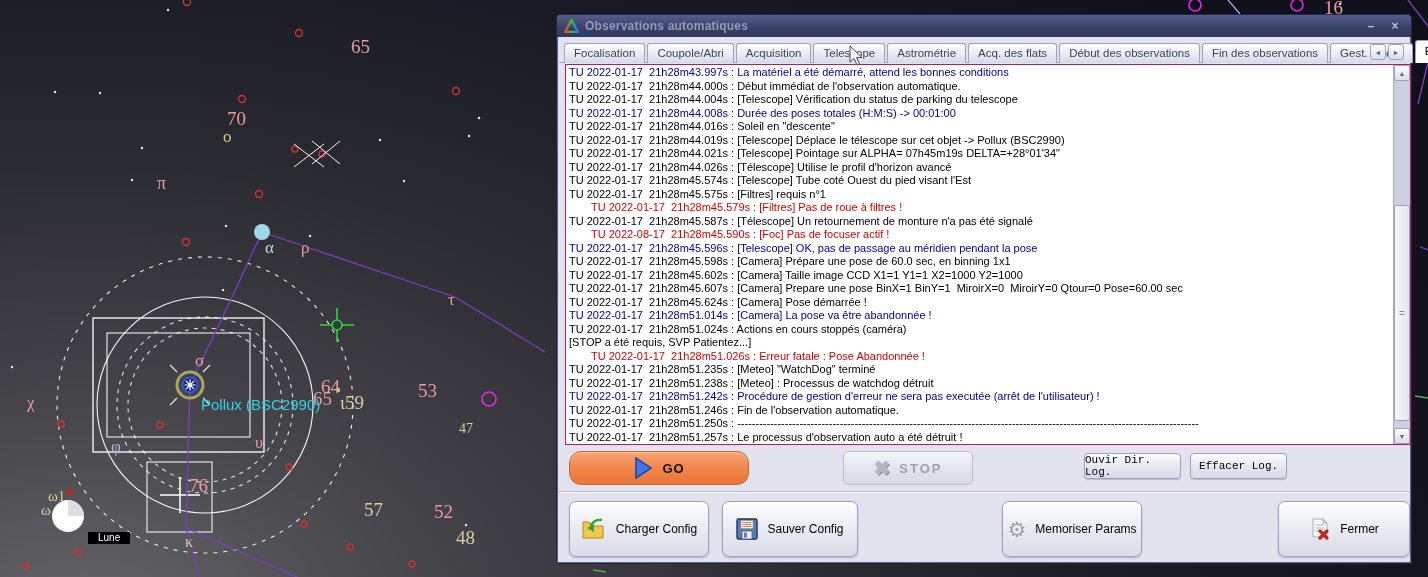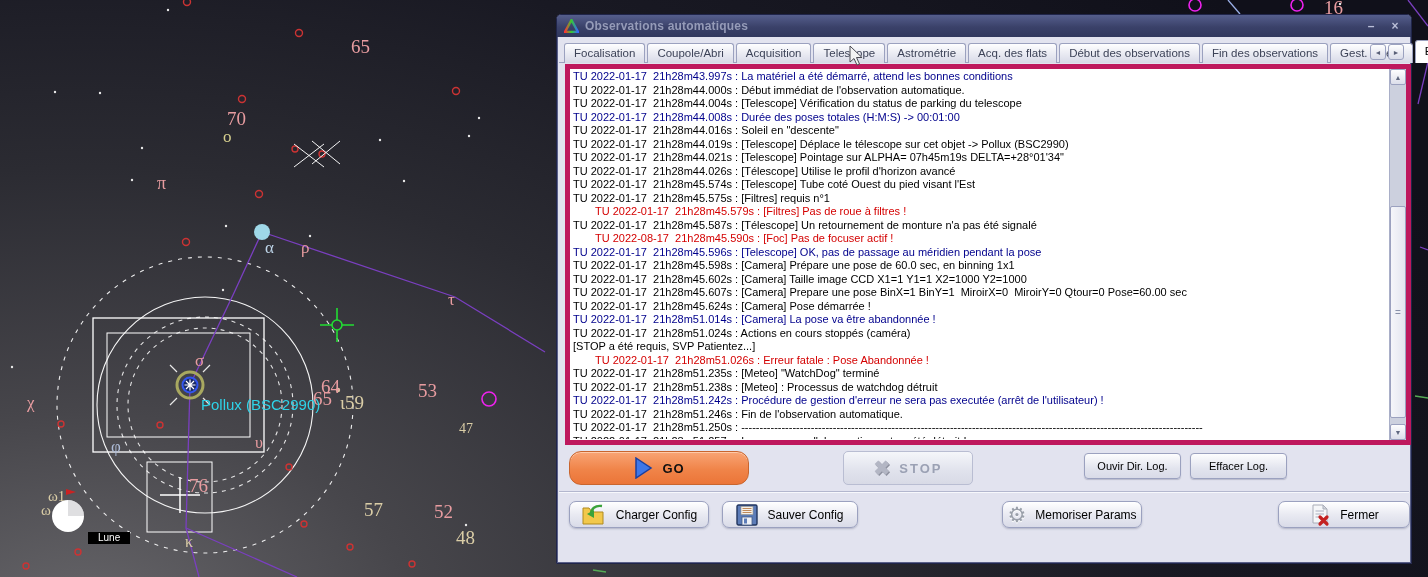--- a/index.html
+++ b/index.html
@@ -29,21 +29,21 @@
 
   .tabbar { position:absolute; left:5px; top:4px; right:42px; height:22px; display:flex; gap:2px; align-items:flex-end; }
   .tab { height:20px; line-height:19px; padding:0 9px; font-size:11.5px; color:#3d4358; white-space:nowrap;
     background:linear-gradient(#fefeff, #ecedf4 45%, #d7d9e7); border:1px solid #9ba1bf; border-bottom:none;
     border-radius:3px 3px 0 0; }
   .tab.active { background:#ffffff; color:#000; height:23px; line-height:21px; position:relative; z-index:3; }
   .tabscroll { position:absolute; right:5px; top:7px; display:flex; gap:2px; z-index:2; }
   .tabscroll .tsbtn { width:16px; height:16px; font-size:7px; color:#5a6078; text-align:center; line-height:15px;
     background:linear-gradient(#ffffff,#d9dbe8); border:1px solid #9ba1bf; border-radius:3px; }
 
-  .logpanel { position:absolute; left:6px; top:27px; width:846px; height:381px; background:#fff; border:5px solid #be185d; z-index:1; }
+  .logpanel { position:absolute; left:6px; top:27px; width:846px; height:381px; background:#fff; border:1px solid #be185d; z-index:1; }
   .loglines { position:absolute; left:3px; top:1px; right:19px; bottom:1px; overflow:hidden;
     font-size:11px; line-height:13.5px; }
   .logline { white-space:pre; }
   .logline.navy { color:#00008c; }
   .logline.red  { color:#d40000;margin-left:22px; }
   .logline.black{ color:#000000; }
 
   .scrollbar { position:absolute; top:0; right:0; bottom:0; width:17px; background:#ccd0de; border-left:1px solid #a9afc8; }
   .sb-up,.sb-down { position:absolute; left:0; right:0; height:16px; text-align:center; line-height:15px; font-size:7px; color:#606880;
     background:linear-gradient(#fdfdfe,#dcdeea); border:1px solid #9ba1bf; border-radius:2px; }
@@ -58,28 +58,28 @@
     background:linear-gradient(#f9a475, #f08449 55%, #eb7538); border:1px solid #c9652e;
     box-shadow:0 1px 0 #ffc9a8 inset; display:flex; align-items:center; justify-content:center; gap:9px; }
   .btn-go .lbl { font-size:13px; font-weight:bold; color:#101010; letter-spacing:1px; }
   .btn-stop { position:absolute; left:278px; top:0; width:130px; height:34px; border-radius:5px;
     background:linear-gradient(#f5f6fa, #e0e2ec 60%, #d8dae6); border:1px solid #b9bdd2;
     display:flex; align-items:center; justify-content:center; gap:9px; }
   .btn-stop .lbl { font-size:13px; font-weight:bold; color:#9ba1b4; letter-spacing:2px; }
   .stop-x { font-size:20px; font-weight:bold; color:#b3b6c4; text-shadow:1px 1px 0 #8d909e; line-height:20px; }
   .btn-sm { position:absolute; top:2px; height:26px; border-radius:4px; font-size:11px; color:#000;
     background:linear-gradient(#fdfdfe,#e2e4ee 60%,#d9dbe8); border:1px solid #9ba1bf;
-    display:flex; align-items:center; justify-content:center; box-shadow:0 1px 1px rgba(60,65,100,.25); }
+    display:flex; align-items:center; justify-content:center; box-shadow:0 1px 1px rgba(60,65,100,.25);font-family:Liberation Mono, monospace; }
   #btn-openlog { left:519px; width:97px; }
   #btn-clearlog{ left:625px; width:97px; }
 
   .sep { position:absolute; left:0; right:0; top:454px; border-top:1px solid #b3b7ce; border-bottom:1px solid #f7f8fc; }
 
   .row2 { position:absolute; left:6px; right:6px; top:462px; height:44px; }
-  .btn-lg { position:absolute; top:2px; height:27px; border-radius:7px; font-size:12px; color:#000;
+  .btn-lg { position:absolute; top:2px; height:56px; border-radius:7px; font-size:12px; color:#000;
     background:linear-gradient(#ffffff, #e9eaf2 50%, #d9dbe8); border:1px solid #9ba1bf;
     box-shadow:0 1px 2px rgba(60,65,100,.3), 0 1px 0 #fff inset;
     display:flex; align-items:center; justify-content:center; gap:9px; }
   #btn-charger { left:4px;  width:140px; }
   #btn-sauver  { left:157px; width:136px; }
   #btn-memo    { left:437px; width:140px; }
   #btn-fermer  { left:713px; width:132px; }
   .gear { font-size:21px; color:#9aa0aa; text-shadow:0 1px 0 #fff; line-height:21px; }
 
   #cursor { position:absolute; left:849px; top:45px; z-index:50; }

